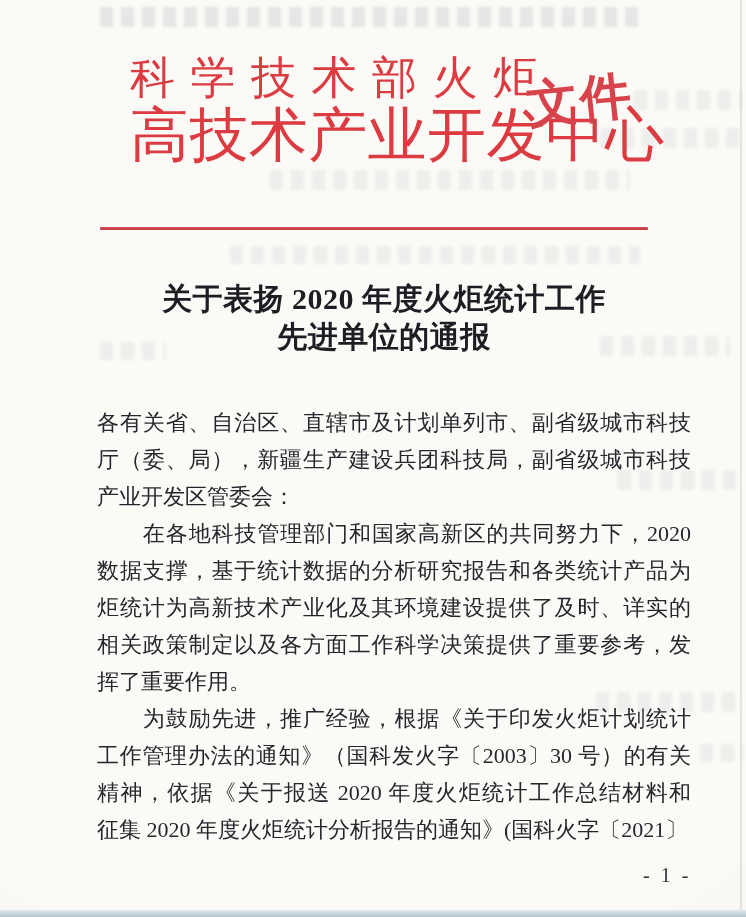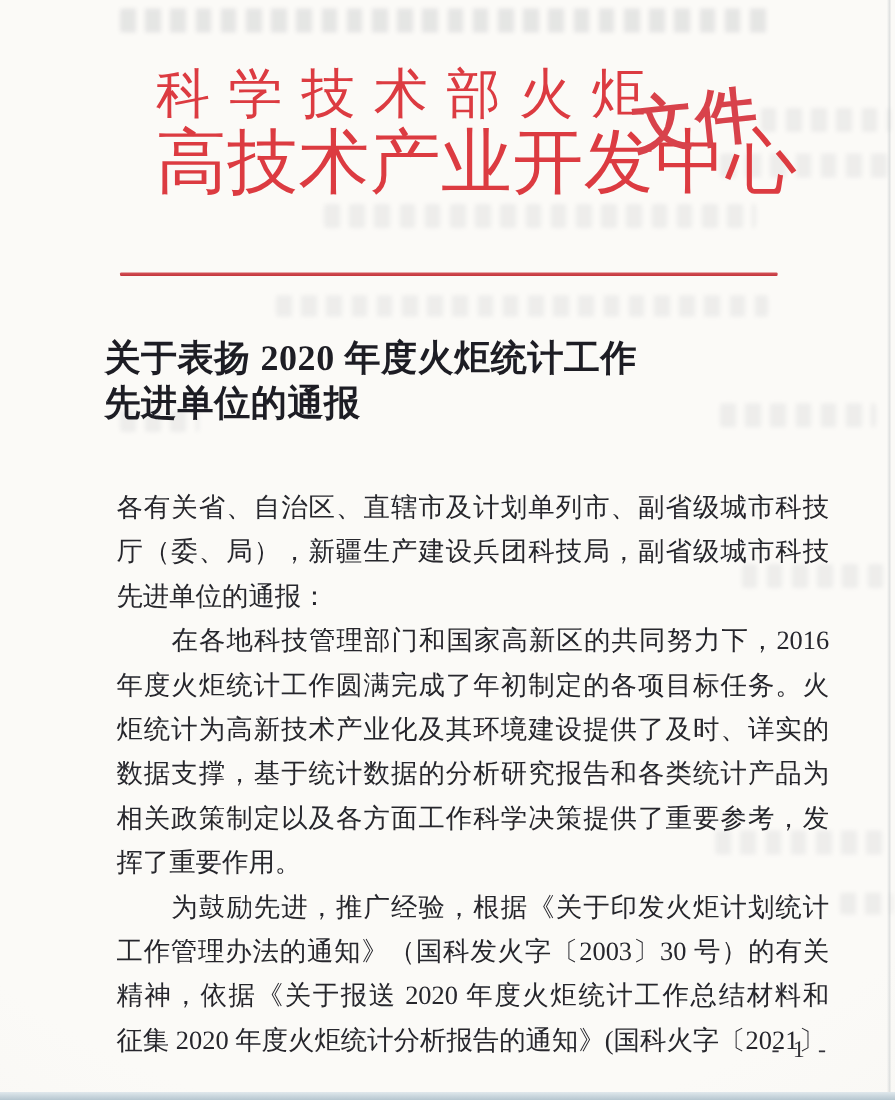--- a/index.html
+++ b/index.html
@@ -68,20 +68,21 @@
     background: linear-gradient(180deg, #d4555b, #c4343b);
     border-radius: 1px;
   }
 
   
   .title {
     position: absolute;
     left: 87px;
     top: 280px;
     width: 594px;
+    text-align: center;
     font-size: 30px;
     font-weight: bold;
     line-height: 38px;
     color: #1d1d24;
     letter-spacing: 0.5px;
   }
 
   
   .body-block {
     position: absolute;
@@ -162,25 +163,24 @@
   <div class="red-rule"></div>
 
   <div class="title">
     <div>关于表扬 2020 年度火炬统计工作</div>
     <div>先进单位的通报</div>
   </div>
 
   <div class="body-block">
     <div class="line jl">各有关省、自治区、直辖市及计划单列市、副省级城市科技</div>
     <div class="line jl">厅（委、局），新疆生产建设兵团科技局，副省级城市科技</div>
-    <div class="line ll">先进单位的通报：</div>
-    <div class="line jl">　　在各地科技管理部门和国家高新区的共同努力下，2016</div>
-    <div class="line jl">年度火炬统计工作圆满完成了年初制定的各项目标任务。火</div>
+    <div class="line ll">产业开发区管委会：</div>
+    <div class="line jl">　　在各地科技管理部门和国家高新区的共同努力下，2020</div>
+    <div class="line jl">数据支撑，基于统计数据的分析研究报告和各类统计产品为</div>
     <div class="line jl">炬统计为高新技术产业化及其环境建设提供了及时、详实的</div>
-    <div class="line jl">数据支撑，基于统计数据的分析研究报告和各类统计产品为</div>
     <div class="line jl">相关政策制定以及各方面工作科学决策提供了重要参考，发</div>
     <div class="line ll">挥了重要作用。</div>
     <div class="line jl">　　为鼓励先进，推广经验，根据《关于印发火炬计划统计</div>
     <div class="line jl">工作管理办法的通知》（国科发火字〔2003〕30 号）的有关</div>
     <div class="line jl">精神，依据《关于报送 2020 年度火炬统计工作总结材料和</div>
     <div class="line ll">征集 2020 年度火炬统计分析报告的通知》(国科火字〔2021〕</div>
   </div>
 
   <div class="page-number">- 1 -</div>
 

